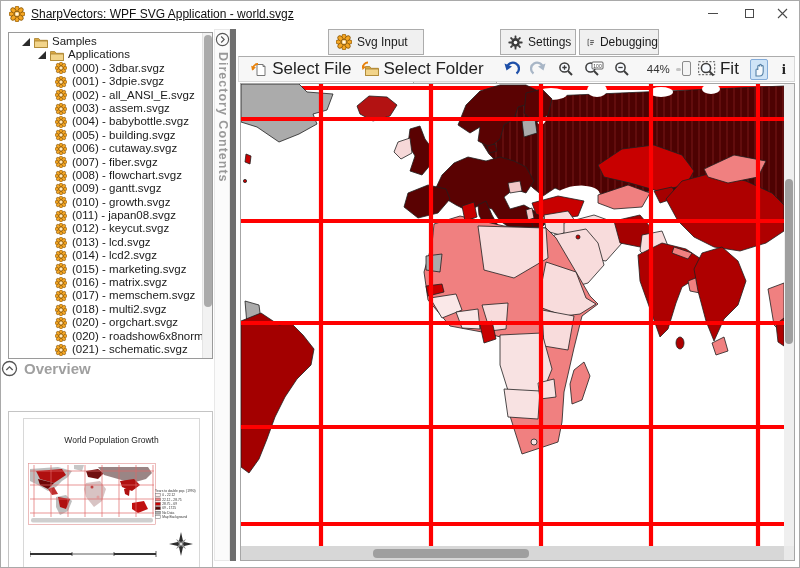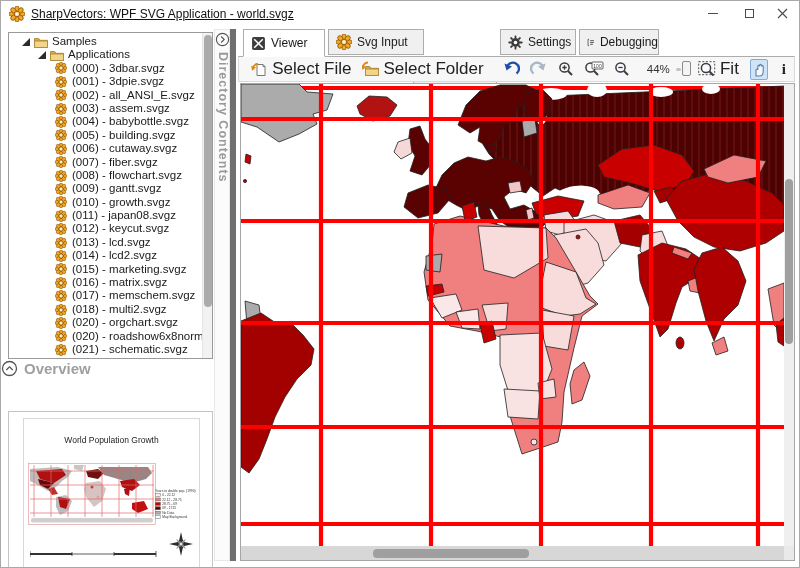--- a/index.html
+++ b/index.html
@@ -376,27 +376,20 @@
     <svg class="dirbtn" viewBox="0 0 16 16">
       <circle cx="8" cy="8" r="6.5" fill="none" stroke="#555" stroke-width="1.2"></circle>
       <path d="M6.6,4.8 L9.8,8 L6.6,11.2" fill="none" stroke="#555" stroke-width="1.2"></path>
     </svg>
     <span class="dirlabel">Directory Contents</span>
   </div>
   <div class="splitter"></div>
 
   <div class="rpanel">
 
-    <div class="tab active" style="left:5px;width:82px;">
-      <svg width="15" height="15" viewBox="0 0 14 14">
-        <rect x="1" y="1" width="12" height="12" rx="1.5" fill="#3c3c3c"></rect>
-        <path d="M3,3 L11,11 M11,3 L3,11" stroke="#fff" stroke-width="1.4"></path>
-      </svg>
-      <span class="tlabel">Viewer</span>
-    </div>
     <div class="tab" style="left:90px;width:96px;">
       <svg width="16" height="16" viewBox="0 0 16 16">
           <use href="#flower"></use>
         </svg>
       <span class="tlabel">Svg Input</span>
     </div>
     <div class="tab" style="left:175px;width:84px;margin-top:32px;">
       <svg width="15" height="15" viewBox="0 0 15 15">
         <rect x="3.5" y="2.5" width="10" height="10" rx="1" fill="none" stroke="#3c3c3c" stroke-width="1.4"></rect>
         <line x1="0" y1="7.5" x2="7" y2="7.5" stroke="#3c3c3c" stroke-width="1.6"></line>

